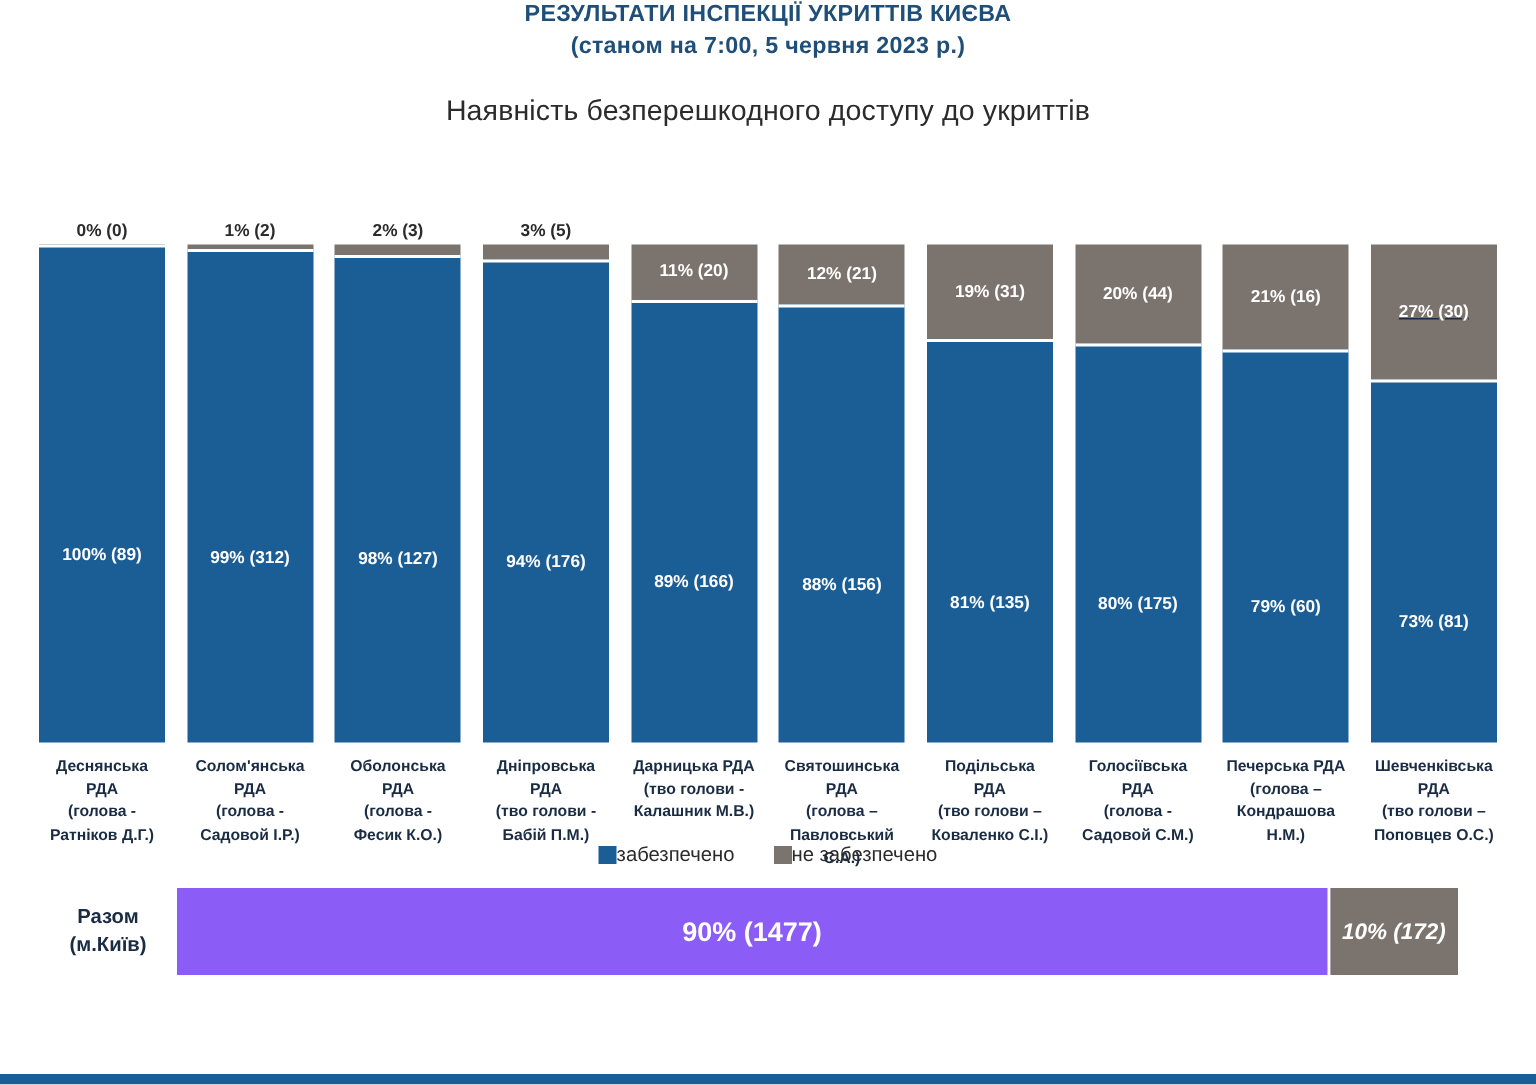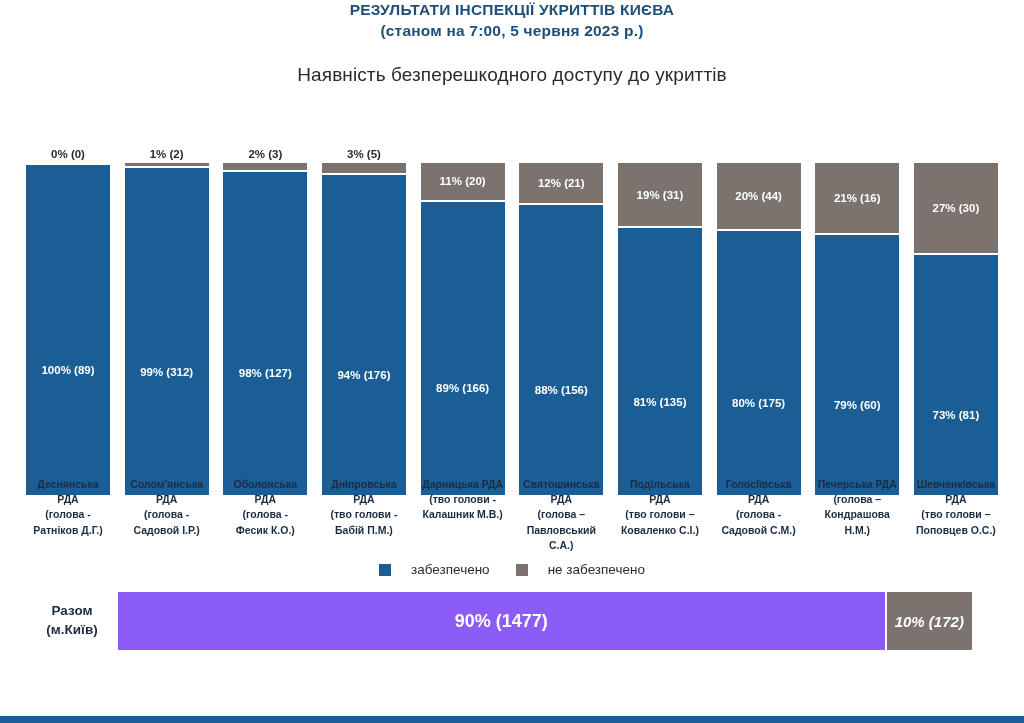--- a/index.html
+++ b/index.html
@@ -81,21 +81,21 @@
     color: #2b2b2b;
     white-space: nowrap;
     top: -15px;
     left: 0;
   }
 
   
   .cats {
     position: absolute;
     left: 26px;
-    top: 477px;
+    top: 504px;
     width: 972px;
     display: flex;
     justify-content: space-between;
   }
   .cat {
     width: 84px;
     text-align: center;
     font-size: 10.5px;
     font-weight: bold;
     color: #1a2c44;
@@ -106,21 +106,21 @@
   .legend {
     position: absolute;
     left: 0;
     top: 562px;
     width: 1024px;
     display: flex;
     justify-content: center;
     align-items: center;
     gap: 26px;
   }
-  .legend-item { display: flex; align-items: center; gap: 20px; }
+  .legend-item { display: flex; align-items: center; gap: 0; }
   .swatch { width: 12px; height: 12px; display: inline-block; }
   .swatch-blue { background: #1b5e96; }
   .swatch-grey { background: #7b736d; }
   .legend-text { font-size: 13.5px; color: #2b2b2b; }
 
   
   .total-wrap {
     position: absolute;
     left: 26px;
     top: 592px;
@@ -251,21 +251,21 @@
     </div>
     <div class="col">
       <div class="seg seg-grey" style="height: 21%;">
         <span class="seg-label">21% (16)</span>
       </div>
       <div class="seg seg-blue" style="height: 79%;">
         <span class="seg-label">79% (60)</span>
       </div>
     </div>
     <div class="col">
-      <div class="seg seg-grey" style="height: 27%;">
+      <div class="seg seg-grey" style="height: 27%; text-decoration: underline;">
         <span class="seg-label">27% (30)</span>
       </div>
       <div class="seg seg-blue" style="height: 73%;">
         <span class="seg-label">73% (81)</span>
       </div>
     </div>
   </div>
 
 <div class="cats" id="cats">
     <div class="cat">

